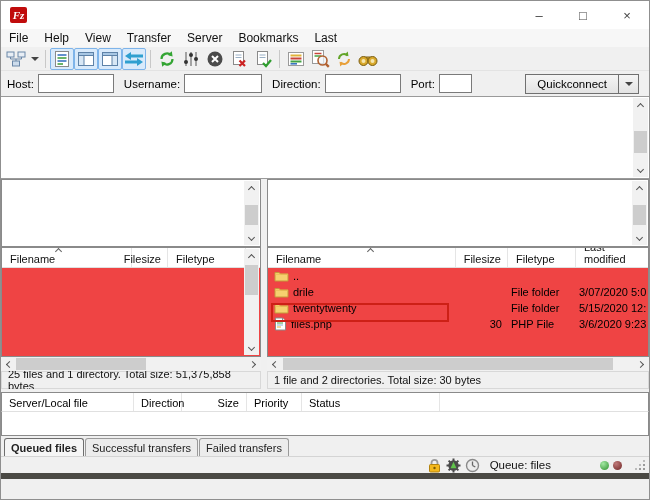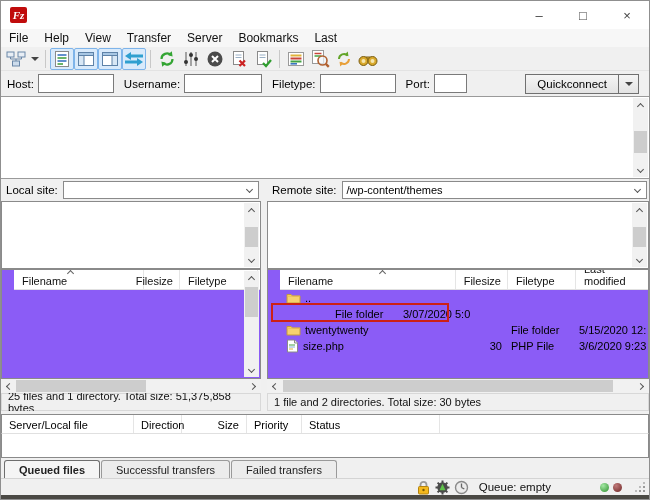--- a/index.html
+++ b/index.html
@@ -70,21 +70,21 @@
   
   .treerow { height:68px; display:flex; flex:0 0 auto; }
   .tree { background:#fff; border:1px solid #8a8a8a; position:relative; }
   .tree.left { width:260px; }
   .tree.right { flex:1; }
 
   
   .listrow { height:142px; display:flex; flex:0 0 auto; }
   .lpanel { width:260px; display:flex; flex-direction:column; }
   .rpanel { flex:1; display:flex; flex-direction:column; }
-  .listbox { height:110px; background:#8b5cf6; border:1px solid #8a8a8a; position:relative; overflow:hidden;padding-left:12px; }
+  .listbox { height:110px; background:#ef4444; border:1px solid #8a8a8a; position:relative; overflow:hidden; }
   .lheader { height:20px; display:flex; border-bottom:1px solid #e0e0e0; font-size:11px;
              color:#111; position:relative; background:#fff; }
   .hcell { display:flex; align-items:flex-end; padding:0 0 2px 8px; border-right:1px solid #e5e5e5; }
   .hcell.ra { justify-content:flex-end; padding-right:6px; }
   .sort-caret { position:absolute; top:1px; width:5px; height:5px; border-left:1.5px solid #666;
                 border-bottom:1.5px solid #666; transform:rotate(135deg); }
   .rows { font-size:11px; color:#000; }
   .frow { height:16px; display:flex; align-items:center; }
   .fcell-name { flex:1; display:flex; align-items:center; overflow:hidden; }
   .fcell-name svg { margin:0 4px 0 6px; flex:0 0 auto; }
@@ -101,21 +101,21 @@
   .qheader { height:20px; background:#fff; border:1px solid #8a8a8a; border-bottom:1px solid #e0e0e0;
              display:flex; font-size:11px; flex:0 0 auto; }
   .qcell { display:flex; align-items:flex-end; padding:0 0 2px 7px; border-right:1px solid #e5e5e5; }
   .qcell.ra { justify-content:flex-end; padding-right:7px; }
   .qbody { height:24px; background:#fff; border:1px solid #8a8a8a; border-top:none; flex:0 0 auto; }
 
   
   .tabsrow { height:20px; background:#f0f0f0; display:flex; align-items:flex-end; padding-left:3px;
              gap:1px; flex:0 0 auto; }
   .tab { height:18px; border:1px solid #9a9a9a; border-bottom:none; border-radius:3px 3px 0 0;
-         background:#ececec; font-size:11px; padding:0 14px; display:flex; align-items:center; color:#222; }
+         background:#ececec; font-size:11px; padding:0 6px; display:flex; align-items:center; color:#222; }
   .tab.active { background:#f5f5f5; border-color:#6e6e6e; font-weight:bold; }
 
   
   .statusbar { height:17px; background:#f0f0f0; border-top:1px solid #d4d4d4; display:flex;
                align-items:center; font-size:11.5px; color:#111; flex:0 0 auto; }
   .sb-spacer { flex:1; }
   .sb-icon { margin:0 2px; display:flex; align-items:center; }
   .queue-text { margin-left:8px; }
   .led { width:9px; height:9px; border-radius:50%; margin-left:4px; }
   .led.green { background:radial-gradient(circle at 35% 30%, #a4e8a4, #2e8f2e); }
@@ -275,21 +275,21 @@
           <circle cx="14.5" cy="10" r="2" fill="#f5e6b0"></circle>
         </svg>
     </div>
   </div>
 
   <div class="quickbar">
     <label>Host:</label>
     <input class="qinput" style="width: 76px;" value="">
     <label style="margin-left:10px">Username:</label>
     <input class="qinput" style="width: 78px;" value="">
-    <label style="margin-left:10px">Filetype:</label>
+    <label style="margin-left:10px">Direction:</label>
     <input class="qinput" style="width: 76px;" type="password" value="">
     <label style="margin-left:10px">Port:</label>
     <input class="qinput" style="width: 33px;" value="">
     <div class="sb-spacer"></div>
     <div class="qbtn">Quickconnect</div>
     <div class="qbtn-dd">
         <div class="tri-down"></div>
       </div>
     <div style="width:4px"></div>
   </div>
@@ -299,37 +299,20 @@
       <div class="sb-btn" style="top:0">
           <div class="chev up"></div>
         </div>
       <div class="vthumb" style="top:33px; height:22px"></div>
       <div class="sb-btn" style="bottom:0">
           <div class="chev down"></div>
         </div>
     </div>
   </div>
 
-  <div class="siterow">
-    <div class="site-left">
-      <span>Local site:</span>
-      <div class="combo">
-        <span></span>
-        <div class="chev down"></div>
-      </div>
-    </div>
-    <div class="panel-gap"></div>
-    <div class="site-right">
-      <span>Remote site:</span>
-      <div class="combo">
-        <span>/wp-content/themes</span>
-        <div class="chev down"></div>
-      </div>
-    </div>
-  </div>
 
   <div class="treerow">
     <div class="tree left">
       <div class="vscroll">
         <div class="sb-btn" style="top:0">
             <div class="chev up"></div>
           </div>
         <div class="vthumb" style="top:24px; height:20px"></div>
         <div class="sb-btn" style="bottom:0">
             <div class="chev down"></div>
@@ -400,20 +383,27 @@
                   <path d="M1 2.5h4l1.5 1.5H14v7H1z" fill="#f6d16f" stroke="#c49a3a"></path>
                   <path d="M1 4.2h13" stroke="#e7bd55"></path>
                 </svg>
               <span>..</span>
             </div>
             <div class="fcell-size"></div>
             <div class="fcell-type"></div>
             <div class="fcell-mod"></div>
           </div>
           <div class="frow">
+            <div class="fcell-name">
+              <svg width="15" height="12" viewBox="0 0 15 12">
+                  <path d="M1 2.5h4l1.5 1.5H14v7H1z" fill="#f6d16f" stroke="#c49a3a"></path>
+                  <path d="M1 4.2h13" stroke="#e7bd55"></path>
+                </svg>
+              <span>drile</span>
+            </div>
             <div class="fcell-size"></div>
             <div class="fcell-type">File folder</div>
             <div class="fcell-mod">3/07/2020 5:0</div>
           </div>
           <div class="frow">
             <div class="fcell-name">
               <svg width="15" height="12" viewBox="0 0 15 12">
                   <path d="M1 2.5h4l1.5 1.5H14v7H1z" fill="#f6d16f" stroke="#c49a3a"></path>
                   <path d="M1 4.2h13" stroke="#e7bd55"></path>
                 </svg>
@@ -425,21 +415,21 @@
           </div>
           <div class="frow">
             <div class="fcell-name">
               <svg width="13" height="14" viewBox="0 0 13 14">
                   <path d="M1.5 1h7l3 3v9h-10z" fill="#fff" stroke="#8a8a8a"></path>
                   <path d="M8.5 1v3h3" fill="#e8e8e8" stroke="#8a8a8a"></path>
                   <line x1="3" y1="6" x2="9" y2="6" stroke="#44a244"></line>
                   <line x1="3" y1="8" x2="9" y2="8" stroke="#8ab0d6"></line>
                   <line x1="3" y1="10" x2="7" y2="10" stroke="#e0b23a"></line>
                 </svg>
-              <span>size.php</span>
+              <span>files.php</span>
             </div>
             <div class="fcell-size">30</div>
             <div class="fcell-type">PHP File</div>
             <div class="fcell-mod">3/6/2020 9:23</div>
           </div>
         </div>
       </div>
       <div class="hscroll">
         <div class="sb-btn" style="left:0">
             <div class="chev left"></div>
@@ -496,21 +486,21 @@
           <polygon points="7.5,3.8 10.5,10.2 4.5,10.2" fill="#5fc24a"></polygon>
         </svg>
     </div>
     <div class="sb-icon">
       <svg width="15" height="15" viewBox="0 0 15 15">
           <circle cx="7.5" cy="7.5" r="6" fill="#ececec" stroke="#8a8a8a" stroke-width="1.4"></circle>
           <line x1="7.5" y1="7.5" x2="7.5" y2="3.5" stroke="#666" stroke-width="1.3"></line>
           <line x1="7.5" y1="7.5" x2="10.3" y2="9" stroke="#666" stroke-width="1.3"></line>
         </svg>
     </div>
-    <span class="queue-text">Queue: empty</span>
+    <span class="queue-text">Queue: files</span>
     <div style="width:45px"></div>
     <div class="led green"></div>
     <div class="led red"></div>
     <div class="grip"></div>
   </div>
 
   <div class="bottomstrip"></div>
 
   <div class="annotation-box"></div>
 

